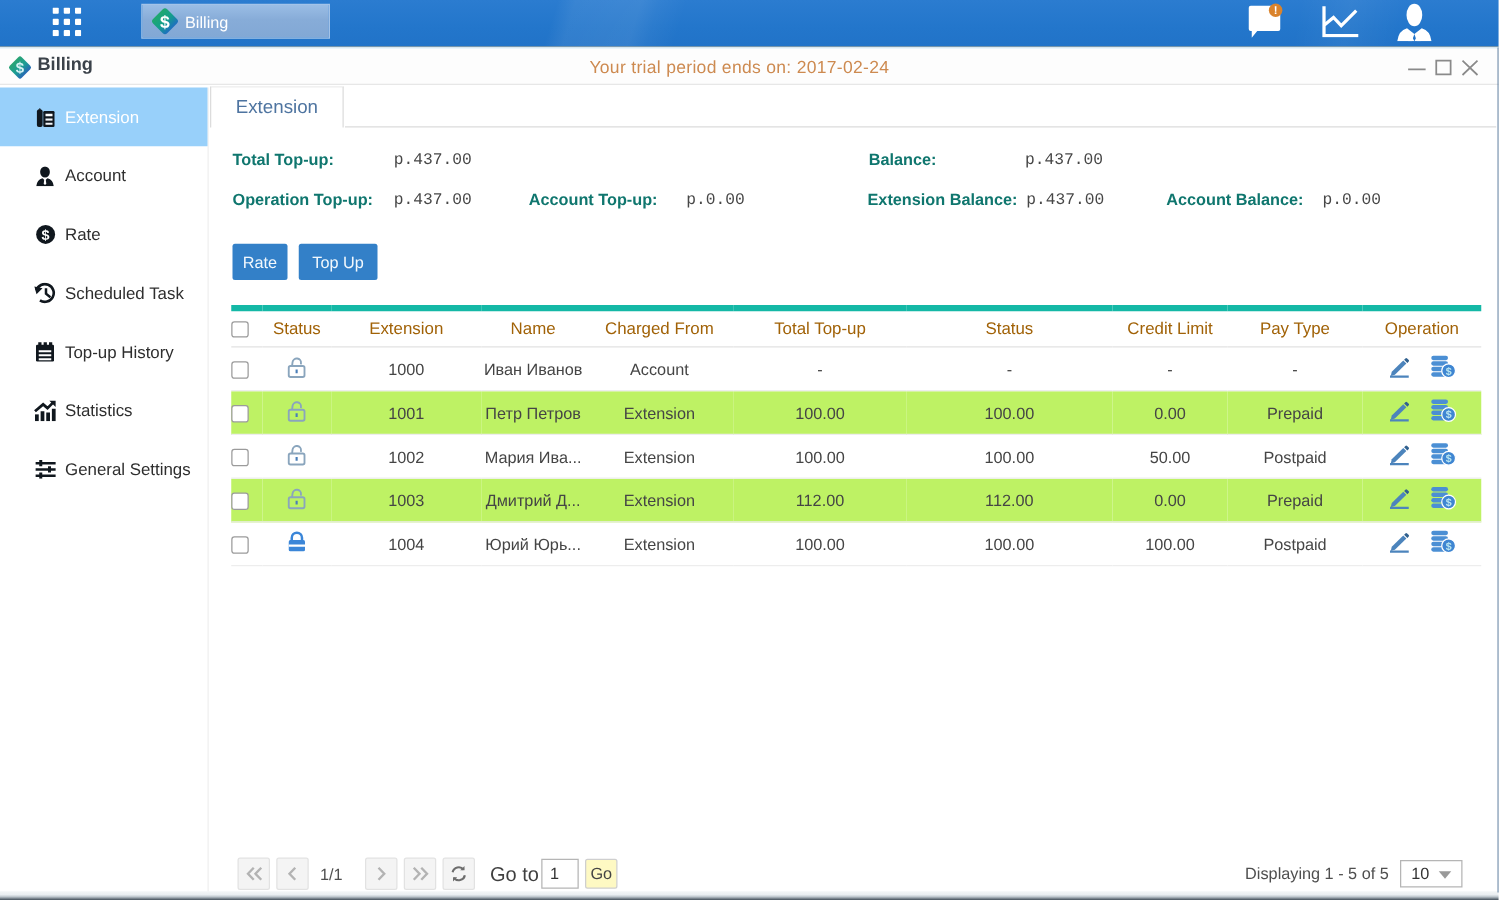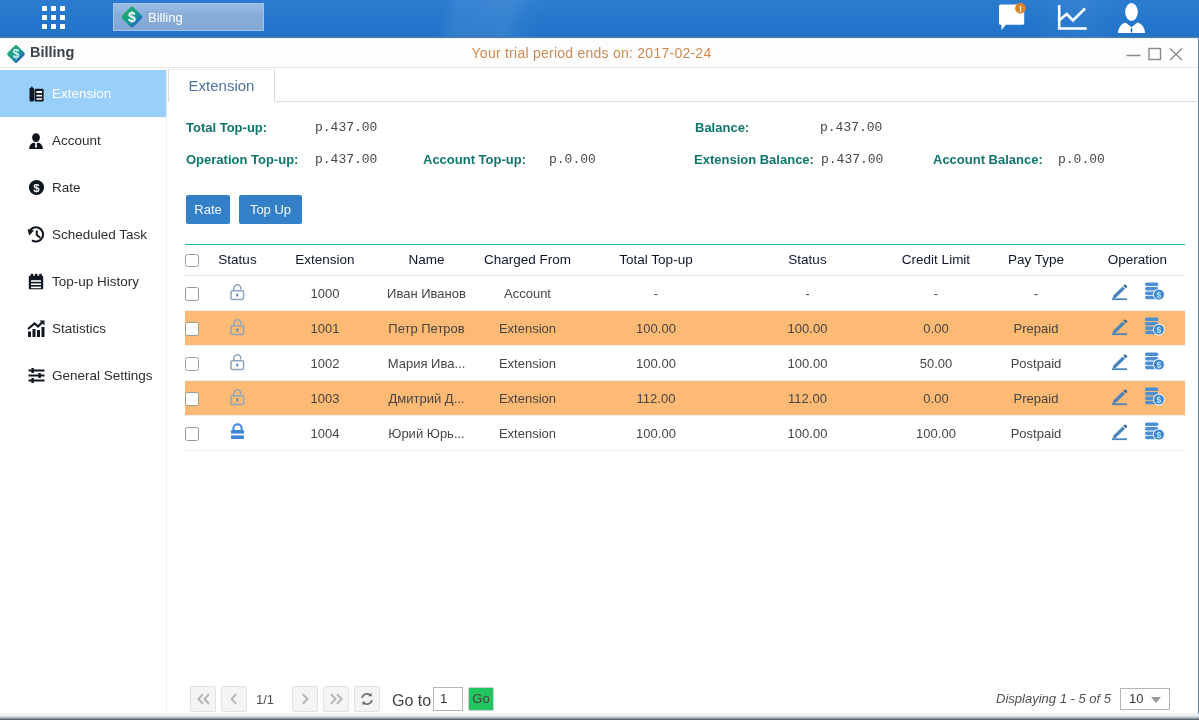--- a/index.html
+++ b/index.html
@@ -53,39 +53,39 @@
 .lab { position:absolute; font-size:13px; font-weight:bold; color:#0f766e; }
 .val { position:absolute; font-size:13px; color:#474747;font-family:Liberation Mono, monospace; }
 
 .btn { position:absolute; top:126px; height:29px; background:#3380c8;
   color:#f2f8fd; font-size:13px; border-radius:2px; text-align:center;
   line-height:29px; }
 
 
 #tbl { position:absolute; left:17px; top:175px; width:1000px;
   border-collapse:collapse; table-layout:fixed; font-size:13px; color:#454545; }
-#tbl th { height:31px; font-weight:normal; font-size:13.5px; color:#0f172a; line-height:28px;
-  border-top:1px solid #14b8a6; border-bottom:1px solid #e2e2e2; padding:0; }
+#tbl th { height:31px; font-weight:normal; font-size:13.5px; color:#a16207; line-height:28px;
+  border-top:5px solid #14b8a6; border-bottom:1px solid #e2e2e2; padding:0; }
 #tbl td { height:35px; text-align:center; border-bottom:1px solid #ededed; padding:0; }
-#tbl tr.alt td { background:#fdba74;margin-top:17px; }
+#tbl tr.alt td { background:#bef264;margin-top:17px; }
 .cb { display:inline-block; width:14px; height:13.5px; border:1px solid #9b9b9b;
   border-radius:2.5px; background:#fff; vertical-align:middle; }
 .cbcell { text-align:left !important; }
 
 
 .pgbtn { position:absolute; top:617px; width:26px; height:26px;
   background:#f4f4f4; border:1px solid #e2e2e2; border-radius:2px;
   display:flex; align-items:center; justify-content:center; }
 #goinput { position:absolute; left:265px; top:618px; width:30px; height:24px;
   border:1px solid #b5b5b5; font-size:13px; text-align:left; padding-left:6px;
   line-height:22px; background:#fff; color:#333; }
 #gobtn { position:absolute; left:300px; top:618px; width:26px; height:24px;
-  background:#22c55e; border:1px solid #cfcfcf; border-radius:2px;
+  background:#fef9c3; border:1px solid #cfcfcf; border-radius:2px;
   text-align:center; font-size:13px; line-height:22px; color:#444; }
-#disp { position:absolute; right:88px; top:622px; font-size:13px; color:#4f4f4f;font-style:italic; }
+#disp { position:absolute; right:88px; top:622px; font-size:13px; color:#4f4f4f; }
 #psel { position:absolute; right:29px; top:619px; width:50px; height:22px;
   border:1px solid #b5b5b5; background:#fff; font-size:13px; color:#333;
   line-height:20px; padding-left:8px; }
 #psel:after { content:""; position:absolute; right:8px; top:8px; width:0; height:0;
   border-left:5.5px solid transparent; border-right:5.5px solid transparent;
   border-top:6.5px solid #999; }
 
 #bottombar { left:0; top:713px; width:1199px; height:7px;
   background:linear-gradient(180deg,#f4f6f7 0%,#eaeef1 40%,#c3cbd1 60%,#97a1a9 75%,#67727c 88%,#47515b 100%); }
 #rightedge { left:1197.5px; top:38px; width:1.5px; height:676px; background:#44688f; opacity:.8; }

